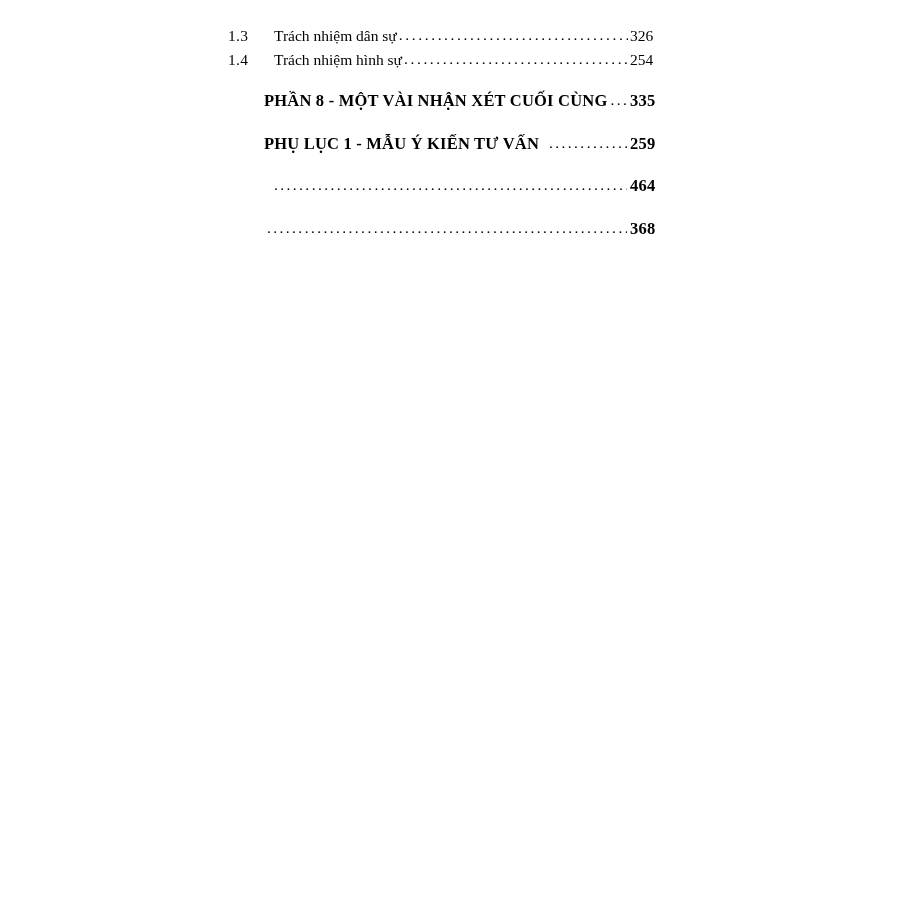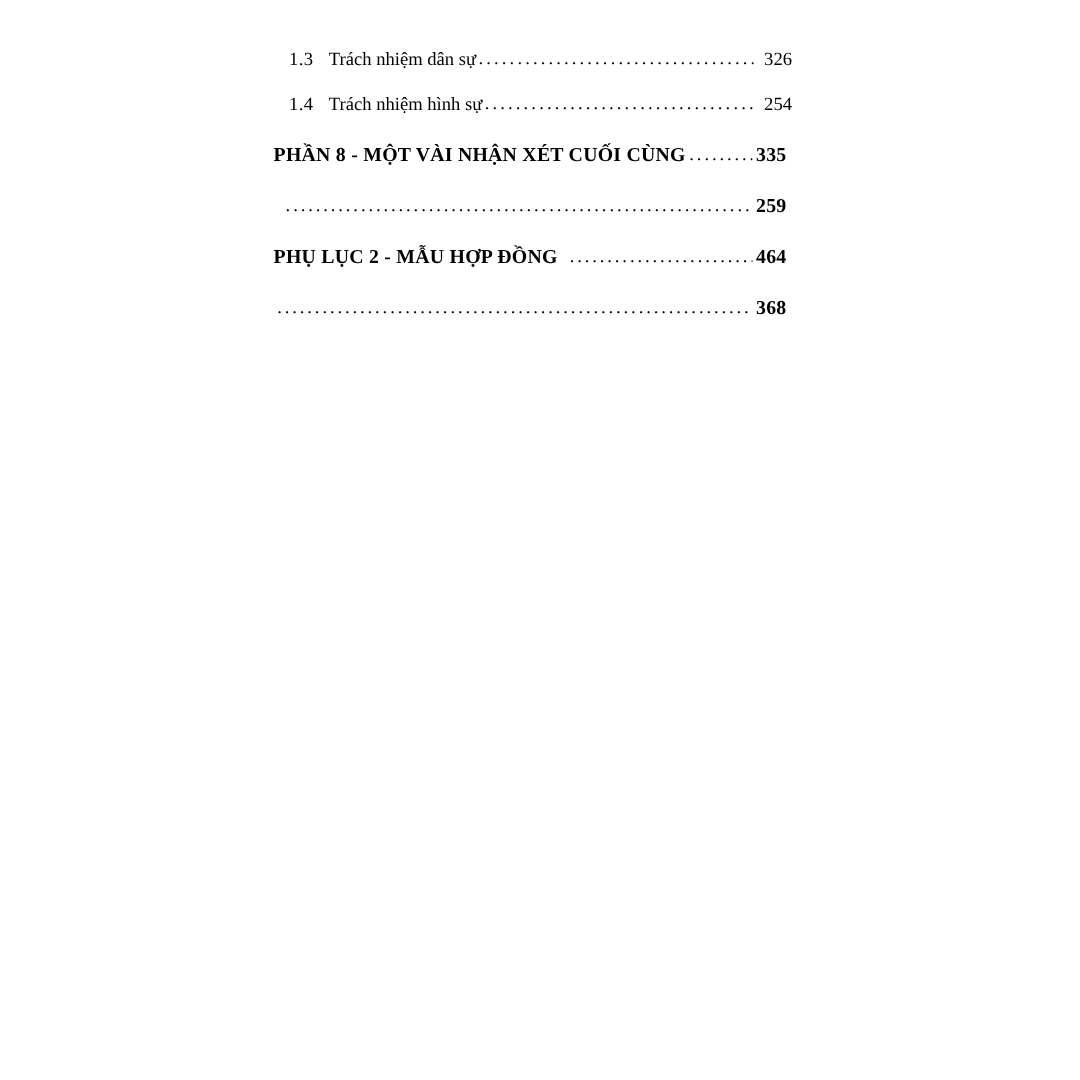--- a/index.html
+++ b/index.html
@@ -36,52 +36,50 @@
     align-items: baseline;
     font-size: 15.5px;
     line-height: 1.0;
     margin-bottom: 8px;
     white-space: nowrap;
   }
   .toc-sub .num {
     width: 46px;
     flex: 0 0 46px;
     letter-spacing: 0.3px;
-    text-align: center;
   }
   .toc-sub .label {
     flex: 0 0 auto;
-    margin-top: 14px;
   }
   .toc-sub .leader {
     flex: 1 1 auto;
     overflow: hidden;
     white-space: nowrap;
     margin: 0 2px 0 2px;
     letter-spacing: 2.6px;
     font-size: 15.5px;
     position: relative;
     top: -1px;
   }
   .toc-sub .page-num {
     flex: 0 0 auto;
-    text-align: right;
     min-width: 30px;
   }
 
   
   .toc-part {
     display: flex;
     align-items: baseline;
     font-size: 16.5px;
     font-weight: bold;
     line-height: 1.0;
     margin-top: 26px;
     white-space: nowrap;
     letter-spacing: 0.2px;
+    margin-left: 36px;
   }
   .toc-part .label {
     flex: 0 0 auto;
   }
   .toc-part .leader {
     flex: 1 1 auto;
     overflow: hidden;
     white-space: nowrap;
     margin: 0 3px 0 3px;
     letter-spacing: 2.4px;
@@ -130,26 +128,26 @@
       <span class="page-num">254</span>
     </div>
 
     <div class="toc-part">
       <span class="label">PHẦN 8 - MỘT VÀI NHẬN XÉT CUỐI CÙNG</span>
       <span class="leader">..........................................................................................</span>
       <span class="page-num">335</span>
     </div>
 
     <div class="toc-part gap-wide">
+      <span class="label">PHỤ LỤC 1 - MẪU Ý KIẾN TƯ VẤN</span>
       <span class="leader">..........................................................................................</span>
       <span class="page-num">259</span>
     </div>
 
     <div class="toc-part gap-wide">
-      <span class="label">PHỤ LỤC 2 - MẪU HỢP ĐỒNG</span>
       <span class="leader">..........................................................................................</span>
       <span class="page-num">464</span>
     </div>
 
     <div class="toc-part">
       <span class="leader">..........................................................................................</span>
       <span class="page-num">368</span>
     </div>
 
   </div>

